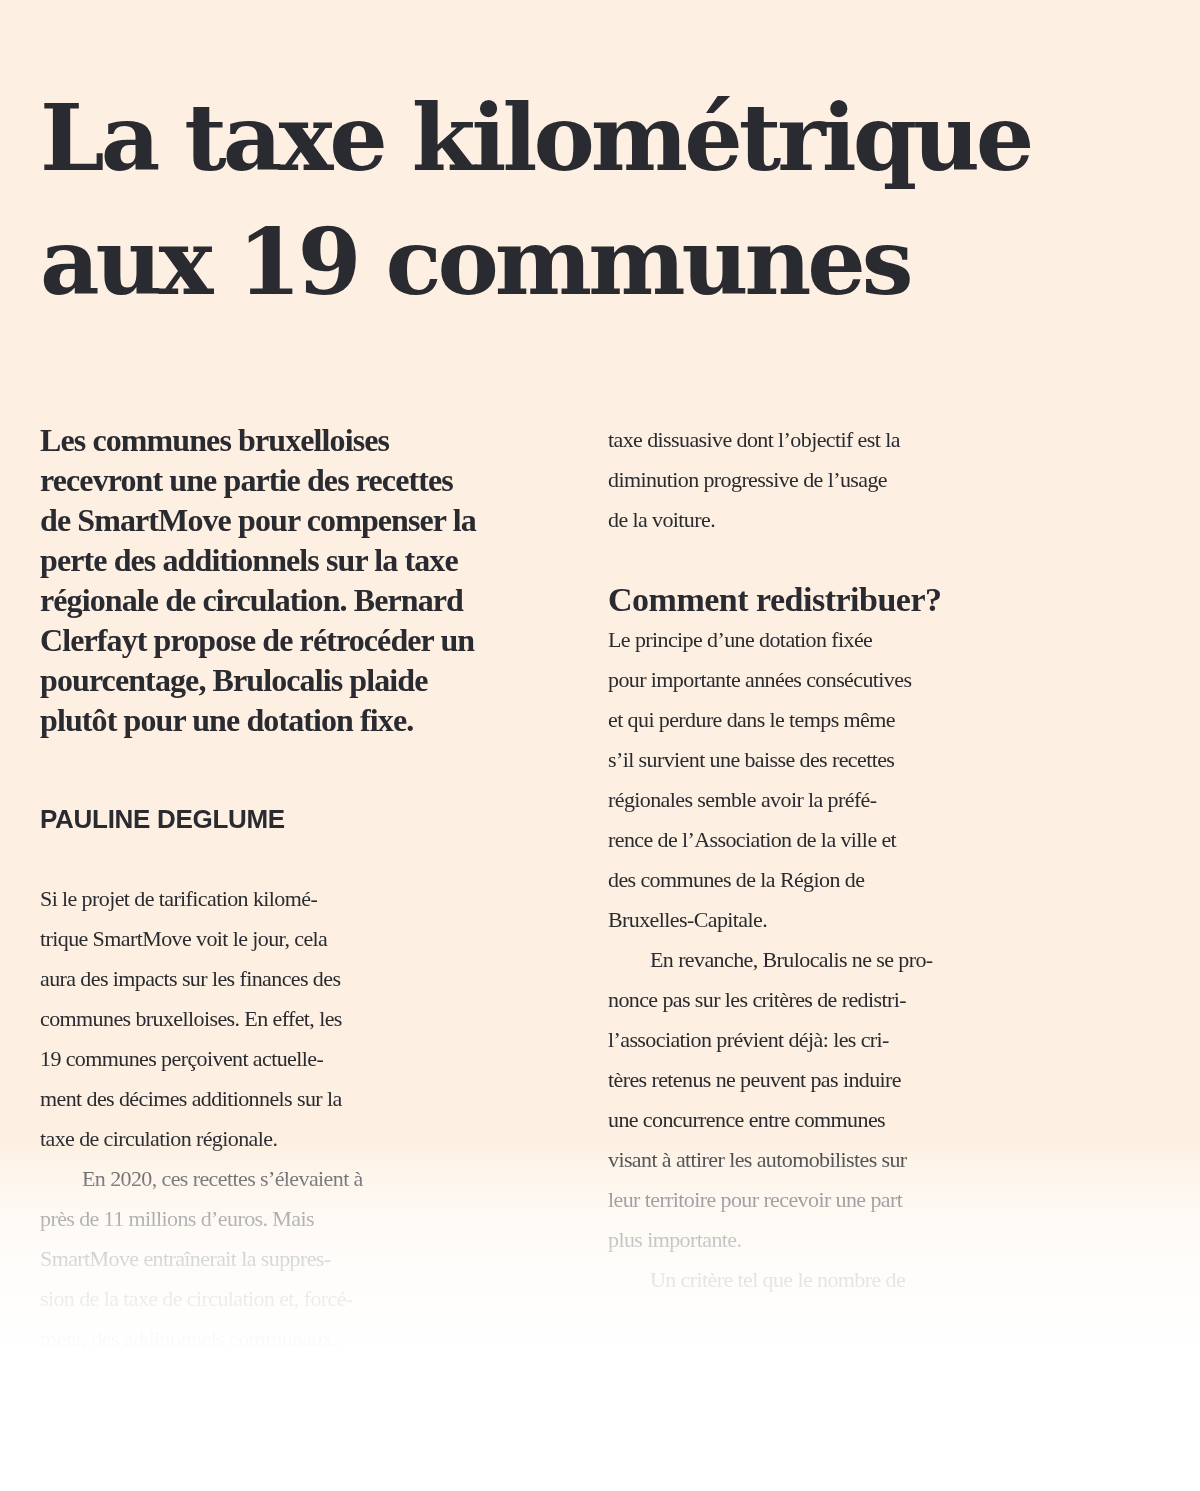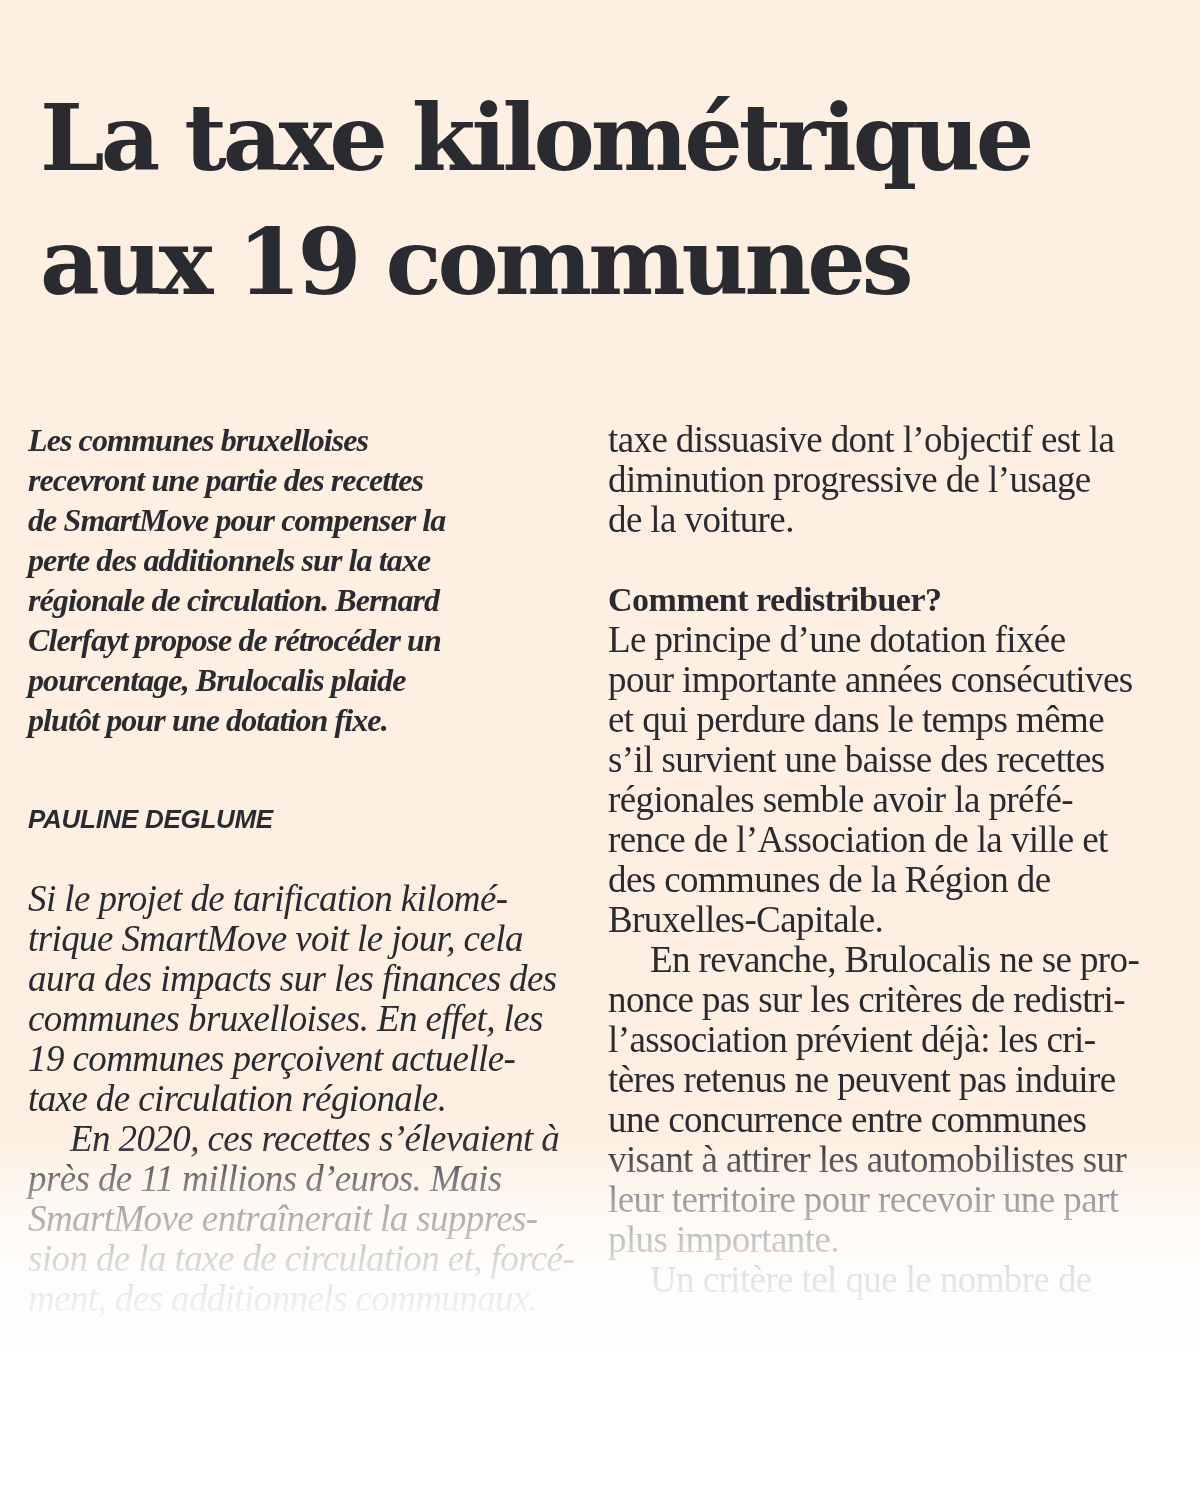--- a/index.html
+++ b/index.html
@@ -16,26 +16,26 @@
     position: absolute; left: 40px; top: 14px; width: 1140px;
     font-family: "DejaVu Serif", serif;
     font-weight: bold;
     font-size: 92px;
     line-height: 124px;
     letter-spacing: -4px;
     color: #2a2b30;
   }
   .headline .hl { display: block; white-space: nowrap; }
   .col { position: absolute; top: 420px; width: 520px; }
-  .col-left { left: 28px; font-style: italic; }
+  .col-left { left: 40px; }
   .col-right { left: 608px; }
   .line {
     display: block; white-space: nowrap;
     font-family: "Liberation Serif", serif;
-    font-size: 37px; line-height: 40px; height: 40px;
+    font-size: 22px; line-height: 40px; height: 40px;
     letter-spacing: -0.6px;
   }
   .lead .line { font-weight: bold; font-size: 32px; letter-spacing: -0.9px; }
   .indent { padding-left: 42px; }
   .byline {
     font-family: "Liberation Sans", sans-serif; font-weight: bold;
     font-size: 26px; line-height: 40px; height: 40px;
     letter-spacing: -0.3px; margin-top: 59px; display: block;
   }
   .subhead {
@@ -79,20 +79,21 @@
 
     <span class="byline">PAULINE DEGLUME</span>
     <div class="gap40"></div>
 
     <div>
       <span class="line">Si le projet de tarification kilomé-</span>
       <span class="line">trique SmartMove voit le jour, cela</span>
       <span class="line">aura des impacts sur les finances des</span>
       <span class="line">communes bruxelloises. En effet, les</span>
       <span class="line">19 communes perçoivent actuelle-</span>
+      <span class="line">ment des décimes additionnels sur la</span>
       <span class="line">taxe de circulation régionale.</span>
     </div>
     <div>
       <span class="line indent">En 2020, ces recettes s’élevaient à</span>
       <span class="line">près de 11 millions d’euros. Mais</span>
       <span class="line">SmartMove entraînerait la suppres-</span>
       <span class="line">sion de la taxe de circulation et, forcé-</span>
       <span class="line">ment, des additionnels communaux.</span>
     </div>
   </div>

